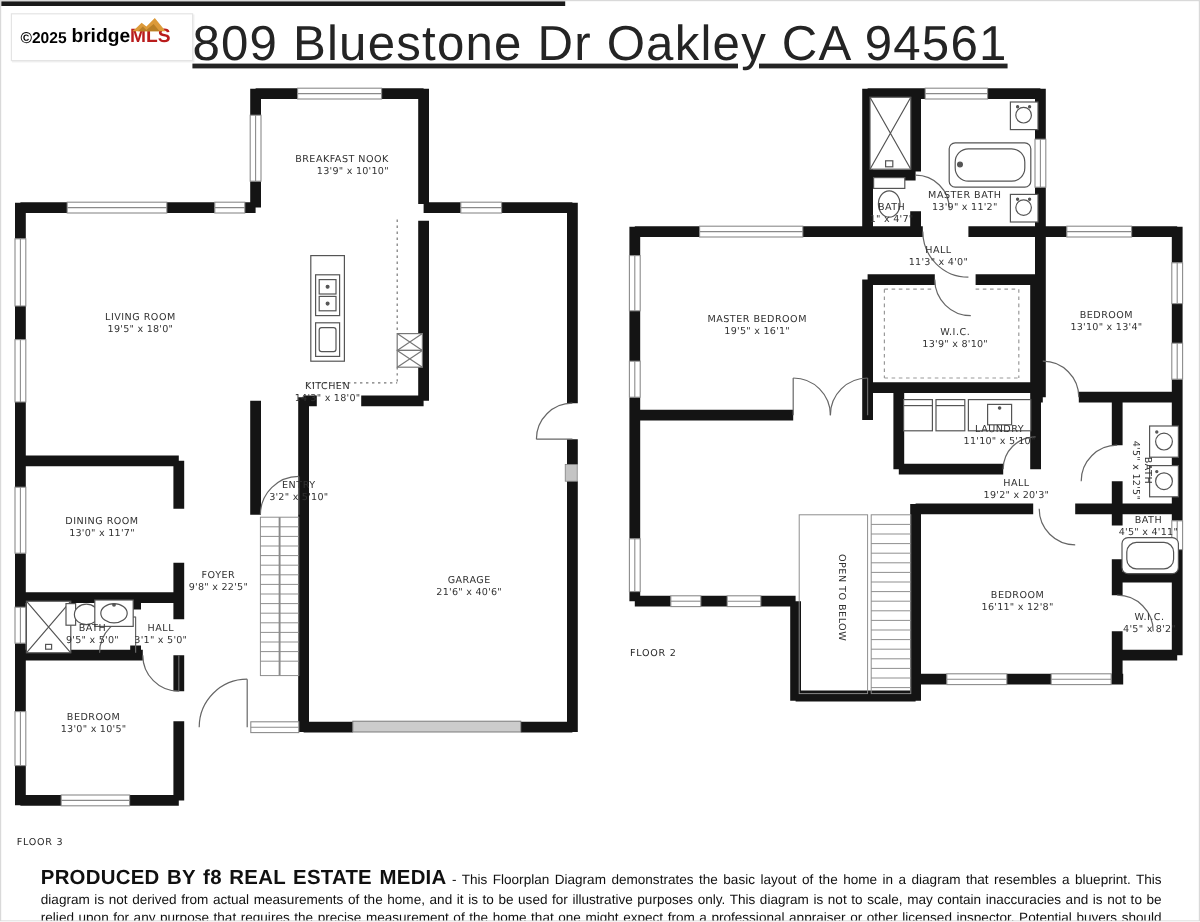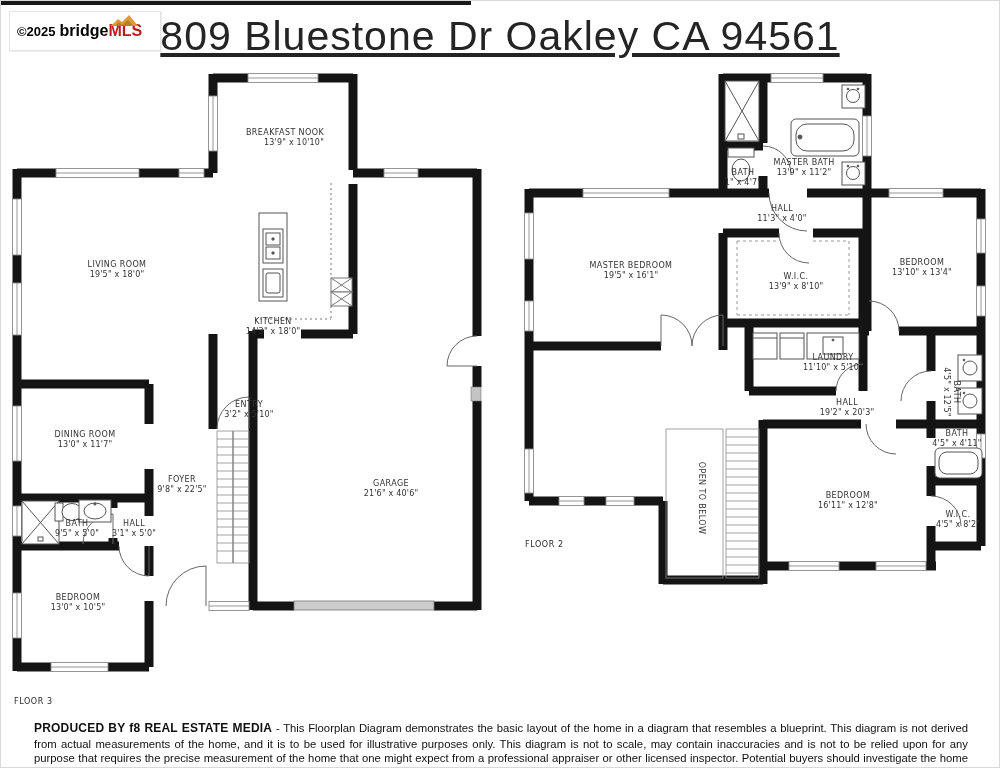--- a/index.html
+++ b/index.html
@@ -18,21 +18,21 @@
          font:300 41px/1.1 "Liberation Sans",sans-serif;color:#242424;letter-spacing:1px;text-decoration:underline;}
   .plan{position:absolute;left:0;top:0;}
   .room{position:absolute;transform:translateX(-50%);text-align:center;white-space:nowrap;
         font:400 8px/10px "DejaVu Sans",sans-serif;letter-spacing:.4px;color:#323232;}
   .room .dims{display:block;letter-spacing:.2px;}
   .room.vert{transform:translate(-50%,-50%) rotate(90deg);}
   .floor-tag{position:absolute;font:400 8px "DejaVu Sans",sans-serif;
              letter-spacing:.6px;color:#2a2a2a;margin-top:12px;}
   .footer{position:absolute;left:33px;top:709px;width:934px;text-align:justify;
           font:400 11.3px/1.28 "Liberation Sans",sans-serif;color:#101010;}
-  .footer b{font-size:12px;letter-spacing:.2px;}
+  .footer b{font-size:17px;letter-spacing:.2px;}
 </style>
 </head>
 <body>
 
 <div class="page">
 
   <div class="topbar"></div>
 
   <div class="wm">
     <span class="wm-c">©2025</span>

